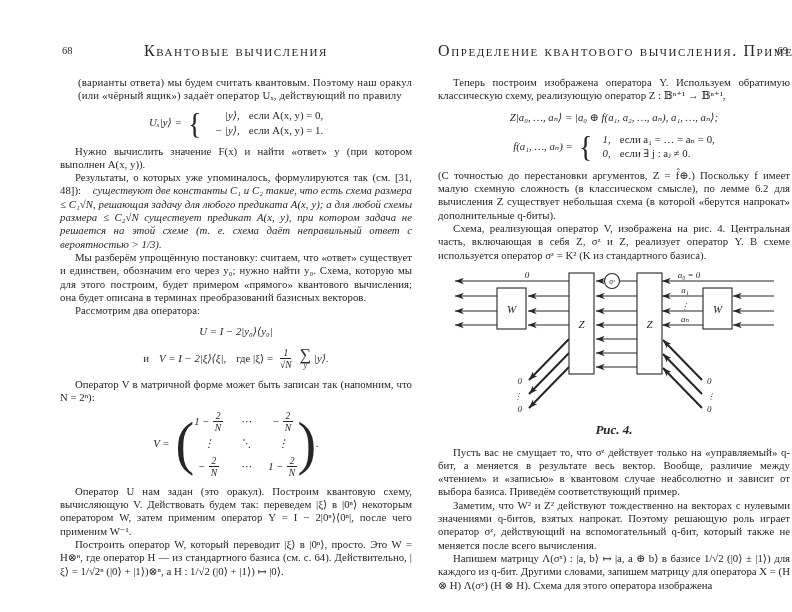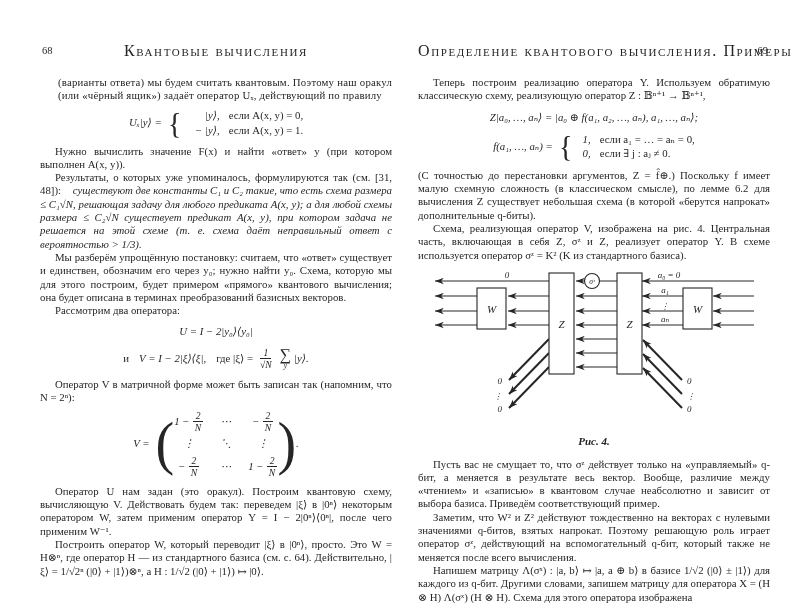--- a/index.html
+++ b/index.html
@@ -2,21 +2,21 @@
 <html><head>
 <meta charset="utf-8">
 <style>
   html,body{margin:0;padding:0;}
   body{
     width:792px;height:612px;overflow:hidden;background:#ffffff;color:#262626;
     font-family:"Liberation Serif","DejaVu Serif",serif;
     font-size:10.8px;line-height:13.3px;
   }
   .spread{display:flex;width:633px;height:612px;box-sizing:border-box;
-    padding:44px 22px 0 40px;gap:26px;background:#ffffff;}
+    padding:44px 22px 0 60px;gap:26px;background:#ffffff;}
   .page{width:352px;flex:0 0 352px;}
   .pagehead{position:relative;text-align:center;margin-bottom:19px;height:13px;}
   .pageno{position:absolute;top:0;font-size:10.5px;}
   .page-left .pageno{left:2px;}
   .page-right .pageno{right:2px;}
   .runhead{font-variant:small-caps;letter-spacing:1.6px;font-size:16px;white-space:nowrap;}
   p{margin:0;text-indent:15px;text-align:justify;}
   p.noindent{text-indent:0;}
   .it{font-style:italic;margin-left:9px;}
   .formula{margin:6px 0 7px;text-align:center;font-style:italic;}
@@ -32,21 +32,21 @@
   .frac .fd{padding:0 1px;}
   .sum{display:inline-flex;flex-direction:column;align-items:center;line-height:1;margin:0 3px;}
   .sum .sg{font-size:16px;font-style:normal;}
   .sum .si{font-size:7.5px;margin-top:-1px;}
   .fline{margin:8px 0;}
   .mgrid{display:inline-grid;grid-template-columns:auto auto auto;column-gap:17px;row-gap:4px;align-items:center;justify-items:center;}
   .mcell{display:inline-flex;align-items:center;gap:3px;}
   .bigparen{font-size:56px;line-height:0.85;font-style:normal;transform:scaleY(1.05);}
   .figure{margin:9px 0 0;text-align:center;}
   .figure svg{font-family:"Liberation Serif","DejaVu Serif",serif;}
-  .figcaption{font-weight:bold;font-style:italic;margin:13px 0 9px;font-size:11px;}
+  .figcaption{font-weight:bold;font-style:italic;margin:1px 0 9px;font-size:13px;}
   .sp2{letter-spacing:0.2px;margin-left:18px;}
 </style>
 </head>
 <body>
 
 <div class="spread">
 
   <div class="page page-left">
     <div class="pagehead">
       <span class="pageno">68</span>
@@ -160,21 +160,21 @@
 
     <p>Построить оператор W, который переводит |ξ⟩ в |0ⁿ⟩, просто. Это W = H⊗ⁿ, где оператор H — из стандартного базиса (см. с. 64). Действительно, |ξ⟩ = 1/√2ⁿ (|0⟩ + |1⟩)⊗ⁿ, а H : 1/√2 (|0⟩ + |1⟩) ↦ |0⟩.</p>
   </div>
 
   <div class="page page-right">
     <div class="pagehead">
       <span class="runhead">Определение квантового вычисления. Примеры</span>
       <span class="pageno">69</span>
     </div>
 
-    <p>Теперь построим реализацию оператора Y. Используем обратимую классическую схему, реализующую оператор Z : 𝔹ⁿ⁺¹ → 𝔹ⁿ⁺¹,</p>
+    <p>Теперь построим изображена оператора Y. Используем обратимую классическую схему, реализующую оператор Z : 𝔹ⁿ⁺¹ → 𝔹ⁿ⁺¹,</p>
 
     <div class="formula">
       <div class="fline">Z|a₀, …, aₙ⟩ = |a₀ ⊕ f(a₁, a₂, …, aₙ), a₁, …, aₙ⟩;</div>
       <div class="fline">
         <span class="fx">
           <span class="gap6">f(a₁, …, aₙ) =</span>
           <span class="brace">{</span>
           <span class="cases">
             <span class="crow">
               <span class="cv" style="min-width:14px">1,</span>

